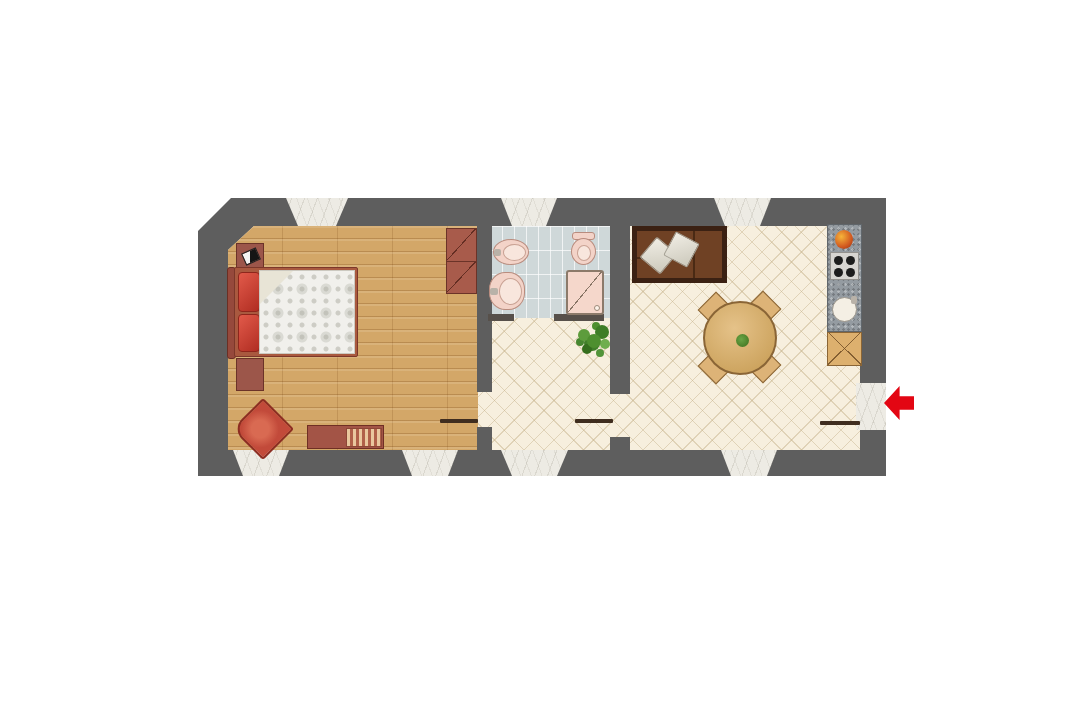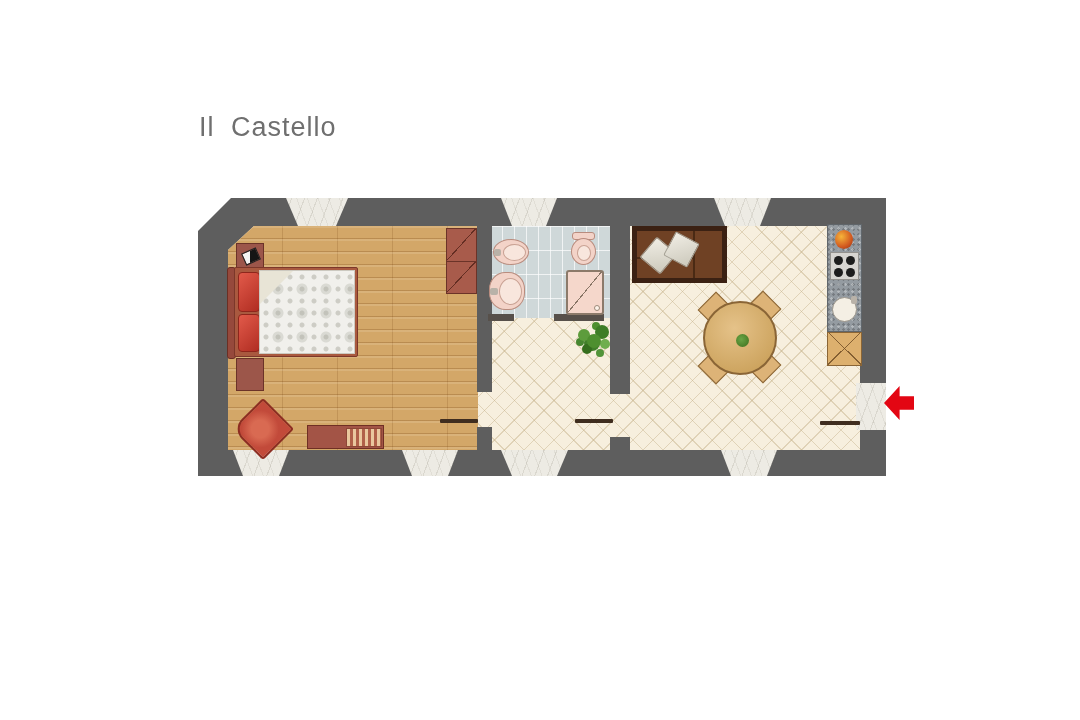--- a/index.html
+++ b/index.html
@@ -48,21 +48,20 @@
   .chair{width:26px;height:26px;background:#ddb377;border:1px solid #8a6536;box-sizing:border-box;}
   .burner{width:9px;height:9px;border-radius:50%;background:#1d1d1d;}
   .sofa-pillow{width:27px;height:27px;background:linear-gradient(135deg,#f0ede4,#ccc9bc);
     border:1px solid #a6a296;box-sizing:border-box;border-radius:2px;}
 </style>
 </head>
 <body>
 
 <div id="canvas">
 
-  <div id="title" class="abs">Il Castello</div>
 
   <div class="abs" style="left:0;top:0;width:1080px;height:720px;">
 
     <div class="abs" id="outer-wall"></div>
 
     <div class="abs ceramic" style="left:228px;top:226px;width:632px;height:224px;clip-path:polygon(26px 0,632px 0,632px 224px,0 224px,0 24px);"></div>
     <div class="abs wood" style="left:228px;top:226px;width:250px;height:224px;clip-path:polygon(26px 0,250px 0,250px 224px,0 224px,0 24px);"></div>
     <div class="abs bathtile" style="left:490px;top:226px;width:122px;height:92px;"></div>
 
     <div class="abs wall" style="left:477px;top:226px;width:15px;height:166px;"></div>

